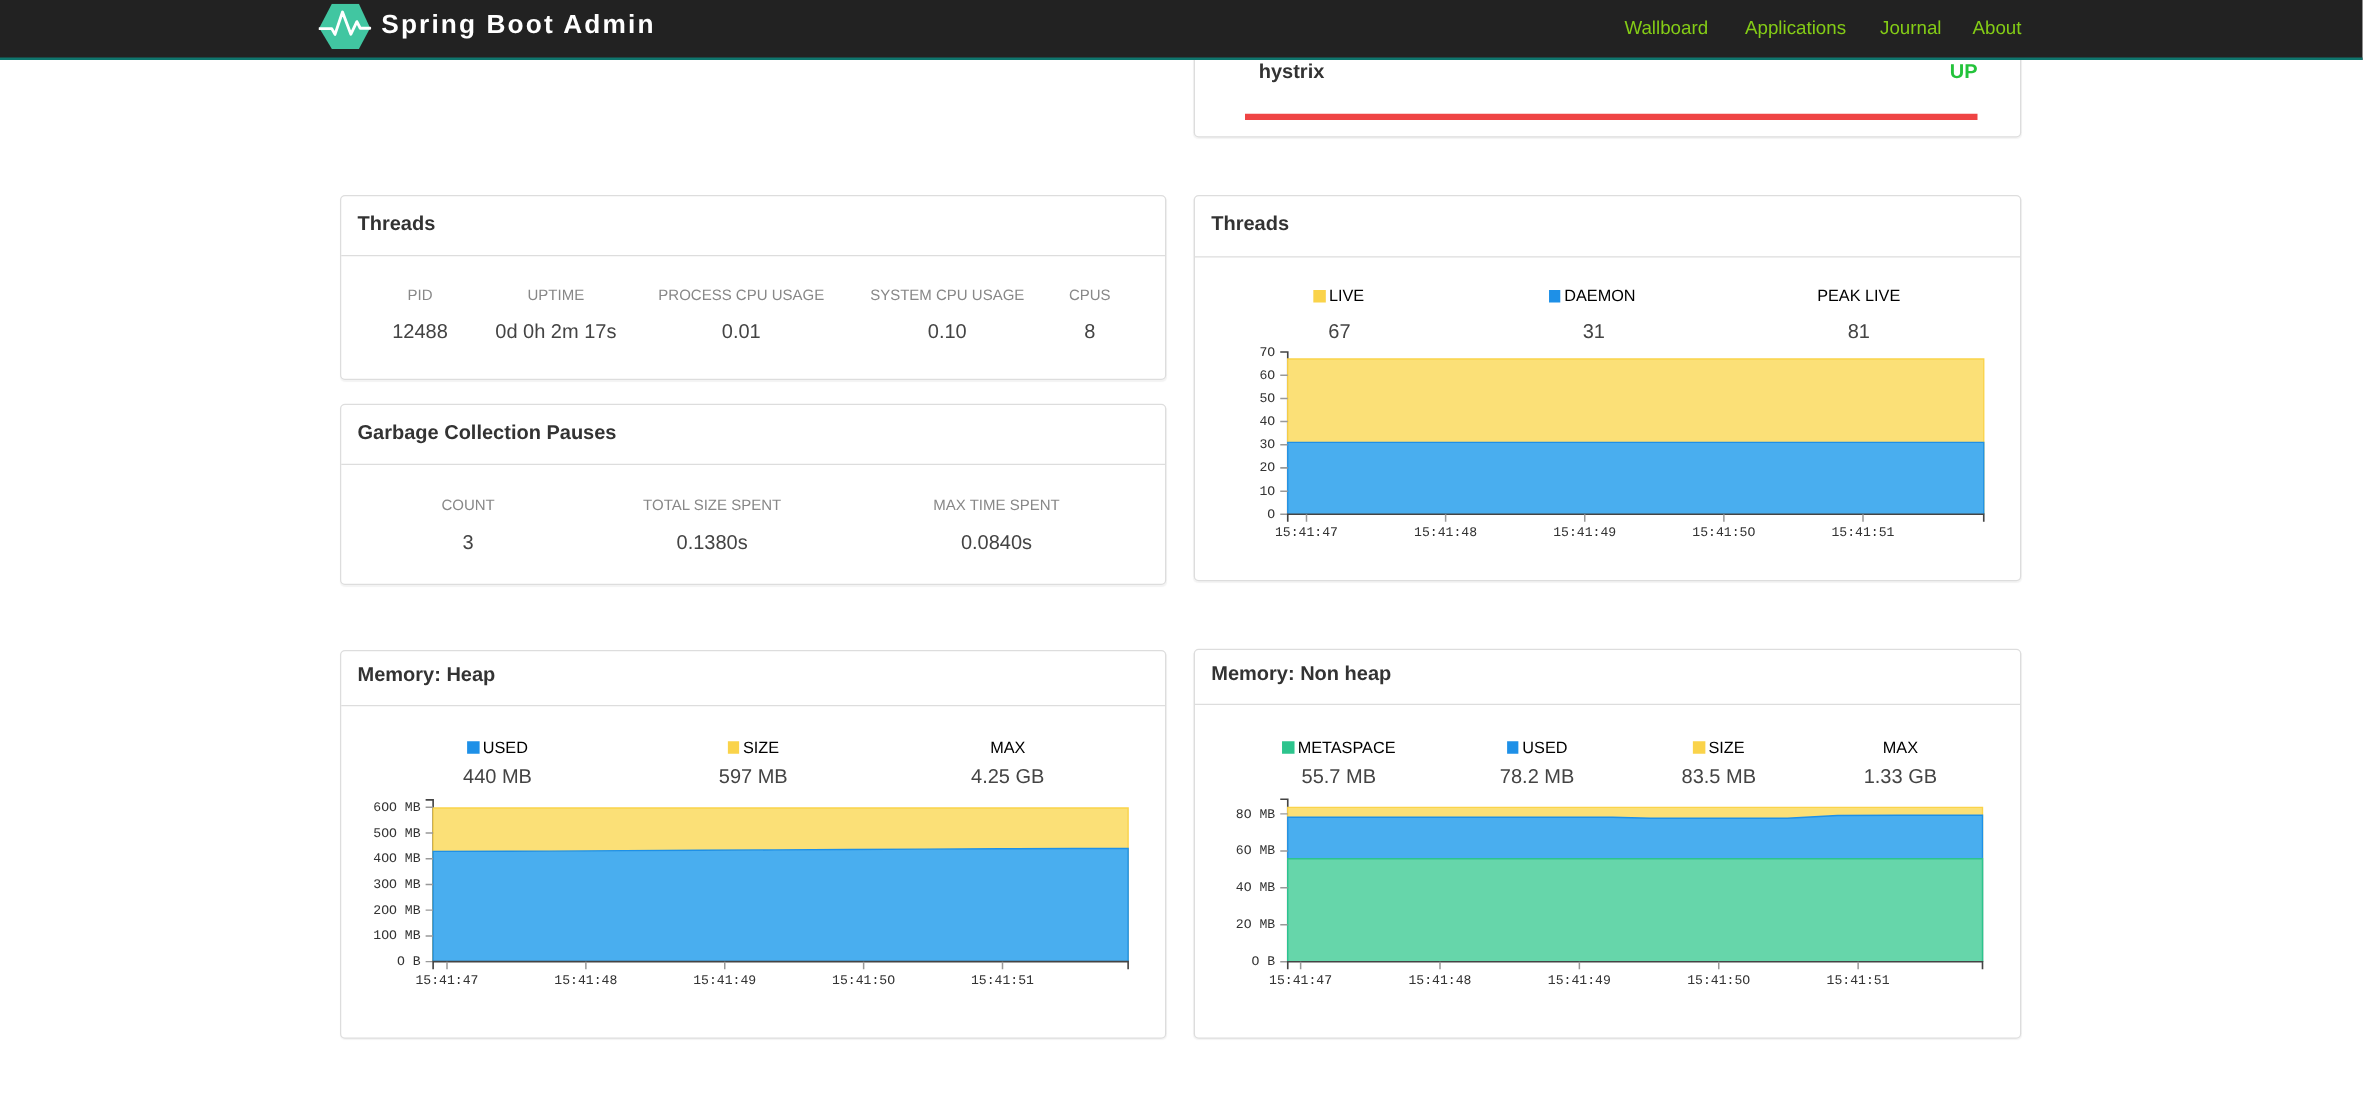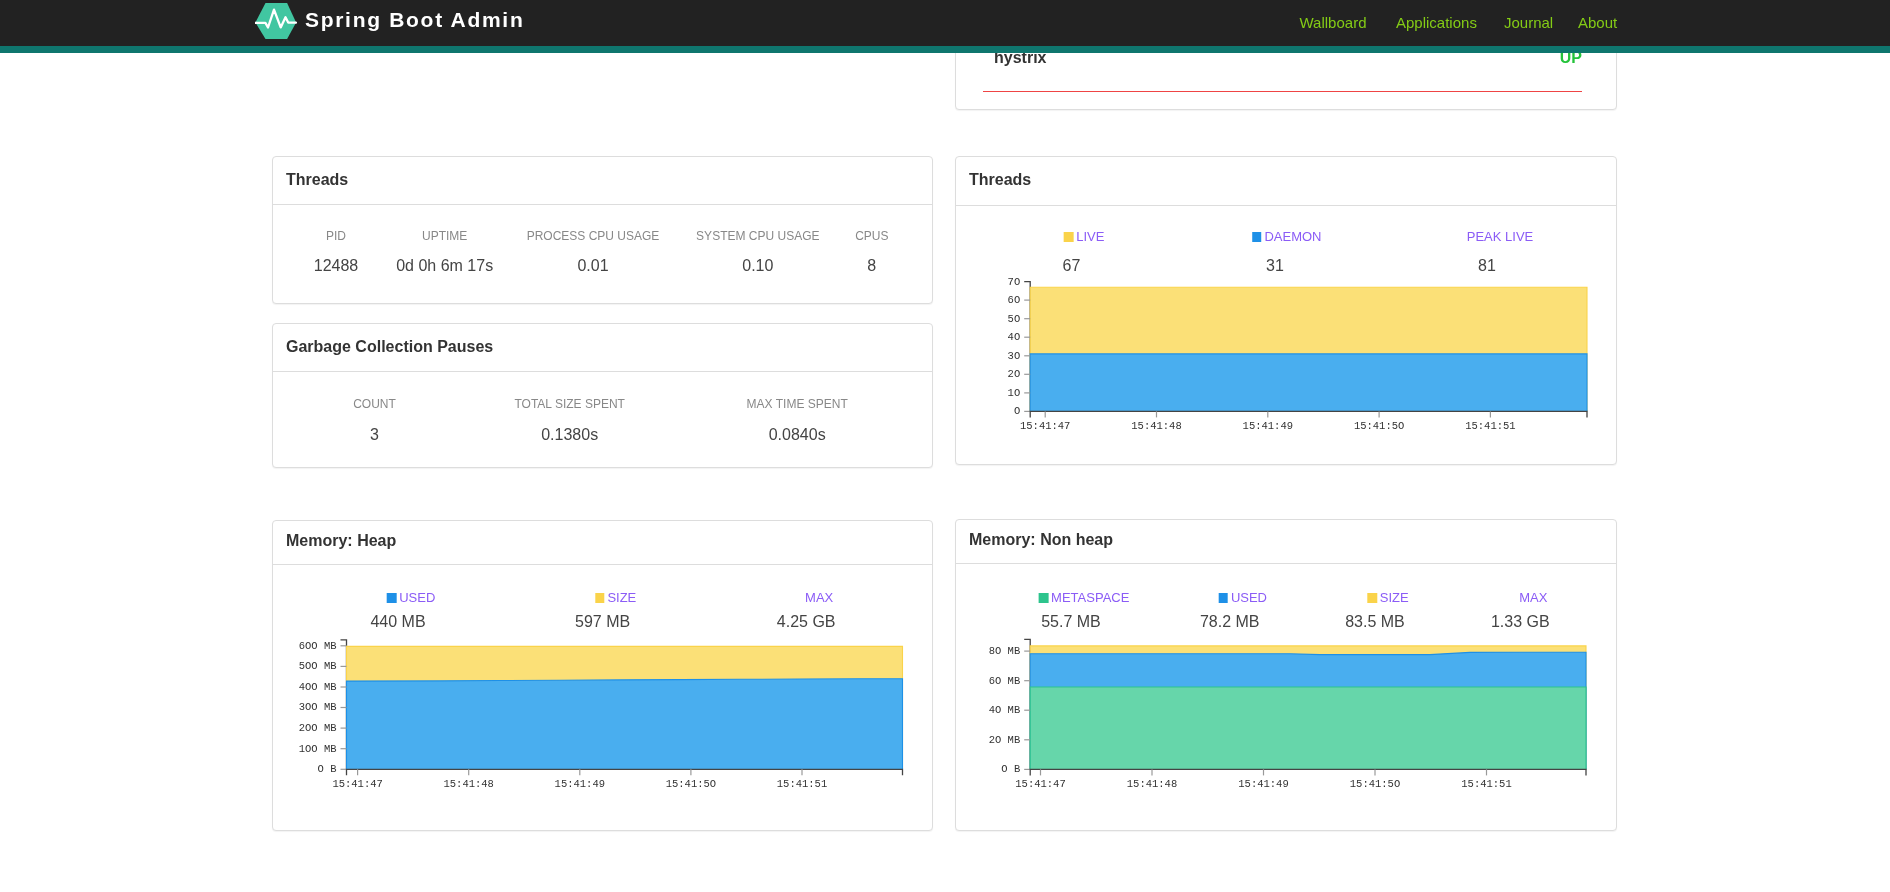--- a/index.html
+++ b/index.html
@@ -1,41 +1,41 @@
 <!DOCTYPE html>
 <html><head><meta charset="utf-8"><title>Spring Boot Admin</title>
 <style>
 html,body{margin:0;padding:0;background:#fff;}
 body{width:1890px;height:892px;position:relative;font-family:"Liberation Sans",sans-serif;overflow:hidden;}
 .panel{position:absolute;background:#fff;border:1px solid #ddd;border-radius:4px;box-shadow:0 1px 1px rgba(0,0,0,.05);}
 .phead{position:absolute;left:0;right:0;top:0;border-bottom:1px solid #ddd;}
 .phead b{position:absolute;left:13px;font-size:16px;color:#333;}
 .mlbl{position:absolute;transform:translateX(-50%);font-size:12px;color:#888;white-space:nowrap;}
 .mval{position:absolute;transform:translateX(-50%);font-size:16px;color:#444;white-space:nowrap;}
-.mleg{position:absolute;transform:translateX(-50%);font-size:13px;color:#8b5cf6;white-space:nowrap;margin-left:13px;}
+.mleg{position:absolute;transform:translateX(-50%);font-size:13px;color:#000000;white-space:nowrap;}
 .sq{display:inline-block;width:9.5px;height:9.5px;margin-right:3px;vertical-align:-1px;}
-.navbar{position:absolute;left:0;top:0;width:100%;height:46px;background:#222;border-bottom:7px solid #0f766e;z-index:10;}
+.navbar{position:absolute;left:0;top:0;width:100%;height:46px;background:#222;border-bottom:2px solid #0f766e;z-index:10;}
 .nlink{position:absolute;top:14px;font-size:15px;color:#84cc16;}
 </style></head><body>
 
 <div class="panel" style="left:955px;top:20px;width:660px;height:88px">
-<div style="position:absolute;left:27px;right:34px;top:0;height:70px;border-bottom:1px solid #ef4444">
+<div style="position:absolute;left:40px;right:34px;top:0;height:70px;border-bottom:5px solid #ef4444">
       <b style="position:absolute;left:11px;top:27.5px;font-size:16px;color:#333">hystrix</b>
       <b style="position:absolute;right:0px;top:27.5px;font-size:16px;color:#24c33b">UP</b>
     </div>
 </div>
 <div class="panel" style="left:272px;top:156px;width:659px;height:146px">
 <div class="phead" style="height:47px">
       <b style="top:14px">Threads</b>
     </div>
 </div>
 <div class="mlbl" style="left:336px;top:229px">PID</div>
 <div class="mval" style="left:336px;top:256.8px">12488</div>
 <div class="mlbl" style="left:444.7px;top:229px">UPTIME</div>
-<div class="mval" style="left:444.7px;top:256.8px">0d 0h 6m 17s</div>
+<div class="mval" style="left:444.7px;top:256.8px">0d 0h 2m 17s</div>
 <div class="mlbl" style="left:593px;top:229px">PROCESS CPU USAGE</div>
 <div class="mval" style="left:593px;top:256.8px">0.01</div>
 <div class="mlbl" style="left:757.8px;top:229px">SYSTEM CPU USAGE</div>
 <div class="mval" style="left:757.8px;top:256.8px">0.10</div>
 <div class="mlbl" style="left:871.8px;top:229px">CPUS</div>
 <div class="mval" style="left:871.8px;top:256.8px">8</div>
 <div class="panel" style="left:272px;top:323px;width:659px;height:143px">
 <div class="phead" style="height:47px">
       <b style="top:14px">Garbage Collection Pauses</b>
     </div>

